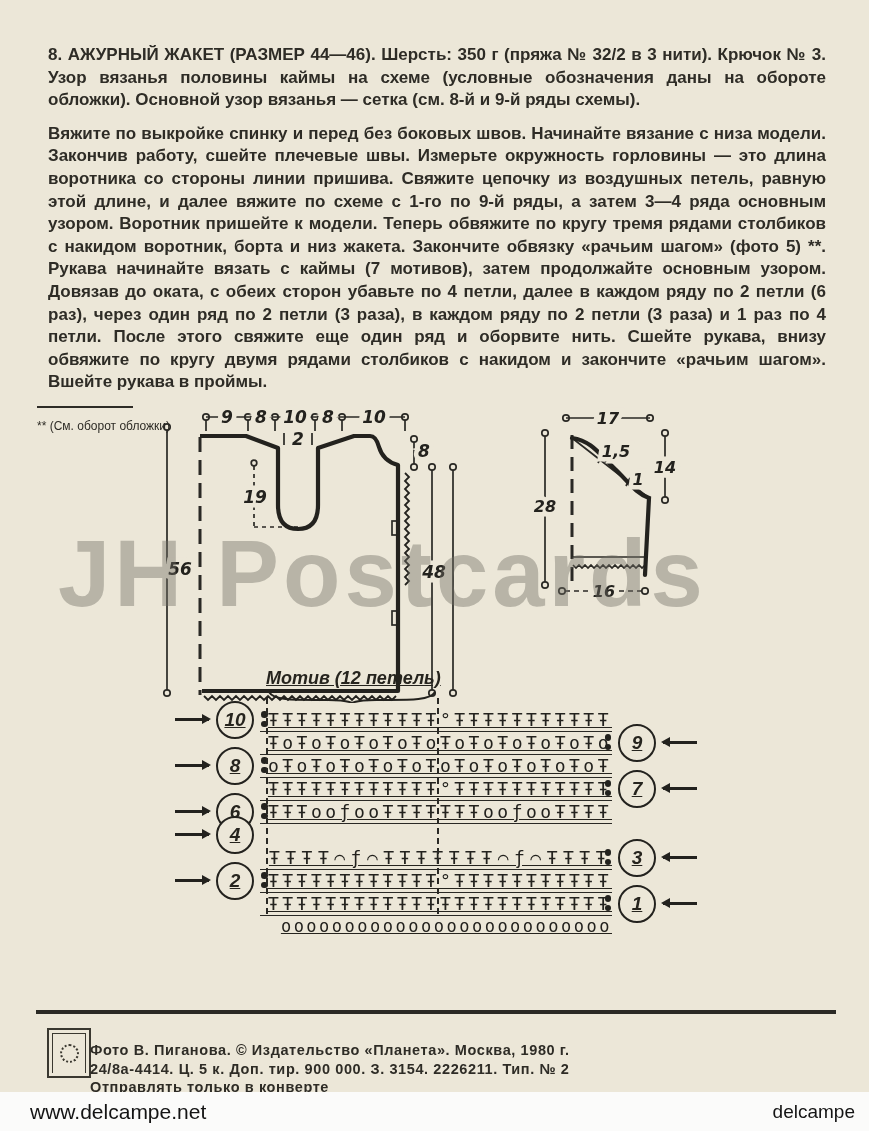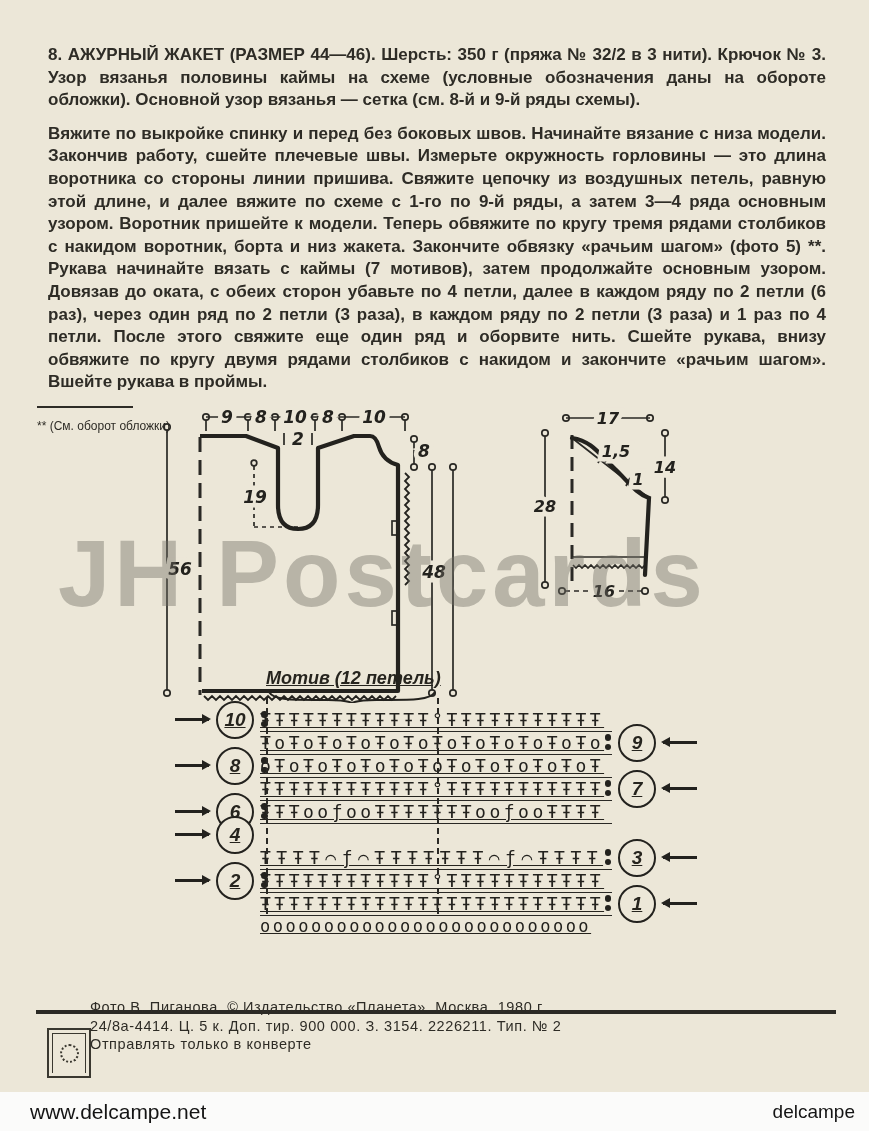--- a/index.html
+++ b/index.html
@@ -27,21 +27,21 @@
   
   .chart{position:absolute;left:168px;top:668px;width:560px;text-decoration:underline;}
   .chart-header{margin-left:98px;width:172px;text-align:center;}
   .chart-header .lbl{font-size:18px;font-style:italic;font-weight:700;white-space:nowrap;}
   .chart-grid{position:relative;margin-top:1px;}
   .crow{display:flex;align-items:center;height:23px;}
   .lzone{width:92px;display:flex;align-items:center;justify-content:flex-end;gap:7px;
          padding-right:6px;box-sizing:border-box;}
   .rzone{width:92px;display:flex;align-items:center;justify-content:flex-start;gap:7px;
          padding-left:6px;box-sizing:border-box;}
-  .srow{position:relative;width:352px;height:23px;line-height:23px;text-align:left;
+  .srow{position:relative;width:352px;height:23px;line-height:23px;text-align:right;
         font-family:"DejaVu Sans Mono","DejaVu Sans",monospace;font-size:18px;
         color:#23221e;border-bottom:1.6px solid #2a2925;white-space:nowrap;overflow:hidden;}
   .crow:first-child .srow{border-top:1.6px solid #2a2925;}
   .crow.chain .srow{border-bottom:none;font-size:17px;letter-spacing:2.5px;}
   .ls-a{letter-spacing:3.5px;} .ls-b{letter-spacing:5.5px;}
   .ls-c{letter-spacing:8px;}  .ls-d{letter-spacing:10px;}
   .badge{width:34px;height:34px;border:2.5px solid #23221e;border-radius:50%;
          display:flex;align-items:center;justify-content:center;flex:0 0 auto;
          font-size:19px;font-style:italic;font-weight:700;background:#ece7d8;}
   .arr{position:relative;width:34px;height:2.5px;background:#23221e;flex:0 0 auto;}
@@ -54,21 +54,21 @@
   .tdots.dl{left:1px;} .tdots.dr{right:1px;}
   .tdots i{width:6.5px;height:6.5px;background:#23221e;border-radius:50%;display:block;}
   .repline{position:absolute;top:-10px;bottom:24px;width:0;border-left:2px dashed #2a2925;z-index:2;}
   .repline.r1{left:98px;} .repline.r2{left:269px;}
   
   .footer-rule{position:absolute;left:36px;top:1010px;width:800px;height:3.5px;background:#2b2a25;}
   .stamp{position:absolute;left:47px;top:1028px;width:40px;height:46px;border:2px solid #3a3830;}
   .stamp::before{content:"";position:absolute;inset:3px;border:1.5px solid #3a3830;border-bottom:none;}
   .stamp::after{content:"";position:absolute;left:50%;top:50%;width:15px;height:15px;margin:-9px 0 0 -9px;
         border:2.5px dotted #3a3830;border-radius:50%;}
-  .credits{position:absolute;left:90px;top:998px;font-size:14.5px;font-weight:400;
+  .credits{position:absolute;left:90px;top:1041px;font-size:14.5px;font-weight:700;
            line-height:18.5px;letter-spacing:0.6px;color:#2e2c26;white-space:nowrap;}
 </style>
 </head>
 <body>
 
 <div class="page">
 
   <div class="textblock">
     <p><span>8. АЖУРНЫЙ ЖАКЕТ (РАЗМЕР 44—46).</span><span> Шерсть: 350 г (пряжа № 32/2 в 3 нити). Крючок № 3. Узор вязанья половины каймы на схеме (условные обозначения даны на обороте обложки). Основной узор вязанья — сетка (см. 8-й и 9-й ряды схемы).</span></p>
     <p>Вяжите по выкройке спинку и перед без боковых швов. Начинайте вязание с низа модели. Закончив работу, сшейте плечевые швы. Измерьте окружность горловины — это длина воротника со стороны линии пришива. Свяжите цепочку из воздушных петель, равную этой длине, и далее вяжите по схеме с 1-го по 9-й ряды, а затем 3—4 ряда основным узором. Воротник пришейте к модели. Теперь обвяжите по кругу тремя рядами столбиков с накидом воротник, борта и низ жакета. Закончите обвязку «рачьим шагом» (фото 5) **. Рукава начинайте вязать с каймы (7 мотивов), затем продолжайте основным узором. Довязав до оката, с обеих сторон убавьте по 4 петли, далее в каждом ряду по 2 петли (6 раз), через один ряд по 2 петли (3 раза), в каждом ряду по 2 петли (3 раза) и 1 раз по 4 петли. После этого свяжите еще один ряд и оборвите нить. Сшейте рукава, внизу обвяжите по кругу двумя рядами столбиков с накидом и закончите «рачьим шагом». Вшейте рукава в проймы.</p>

